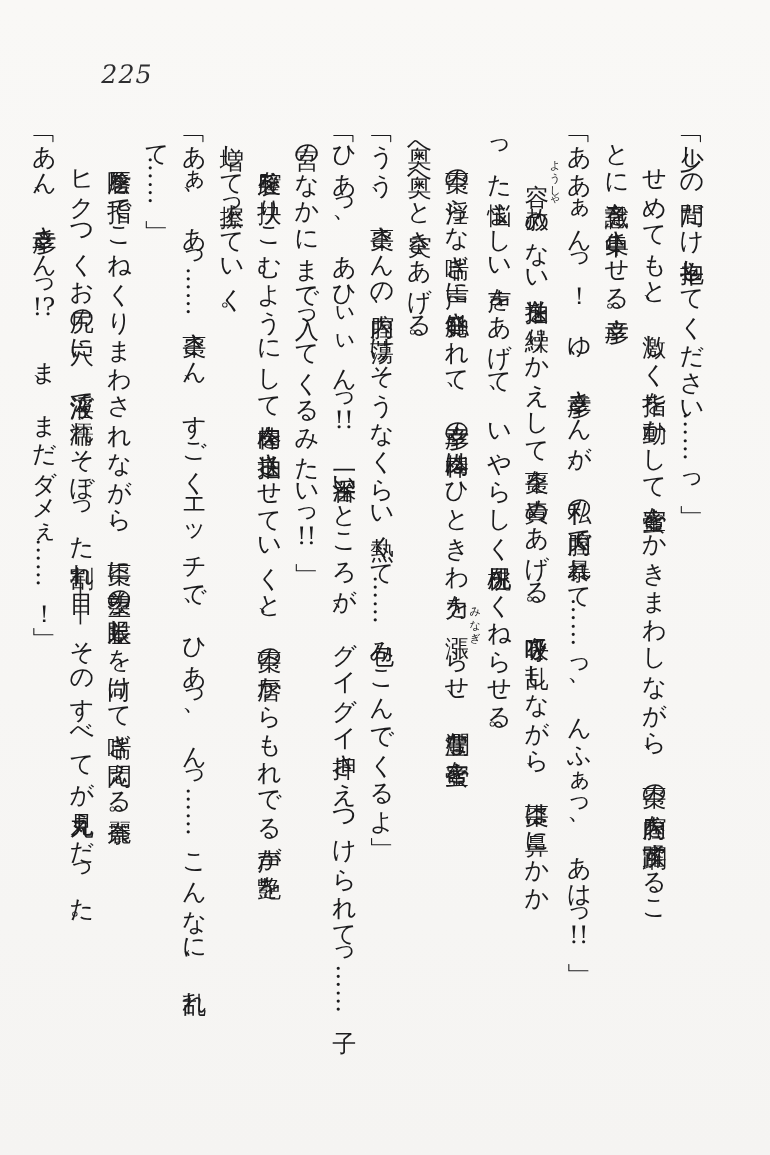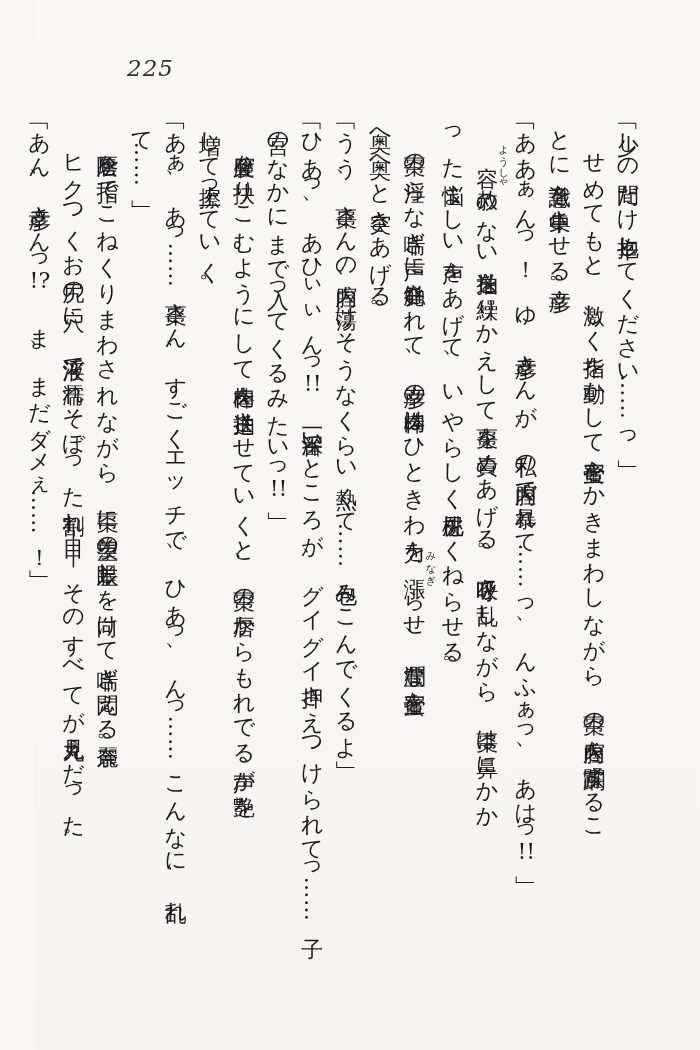--- a/index.html
+++ b/index.html
@@ -11,21 +11,20 @@
     height: 1050px;
     position: relative;
     background: #f8f7f5;
     overflow: hidden;
     font-family: "DejaVu Serif", "Liberation Serif", serif;
   }
   .page {
     position: absolute;
     inset: 0;
     background: linear-gradient(180deg, #f9f8f6 0%, #f7f6f4 60%, #f5f4f2 100%);
-    margin-left: 35px;
   }
   .page-number {
     position: absolute;
     top: 55px;
     left: 92px;
     font-size: 23px;
     font-style: italic;
     color: #2e2e30;
     letter-spacing: 1px;
   }

